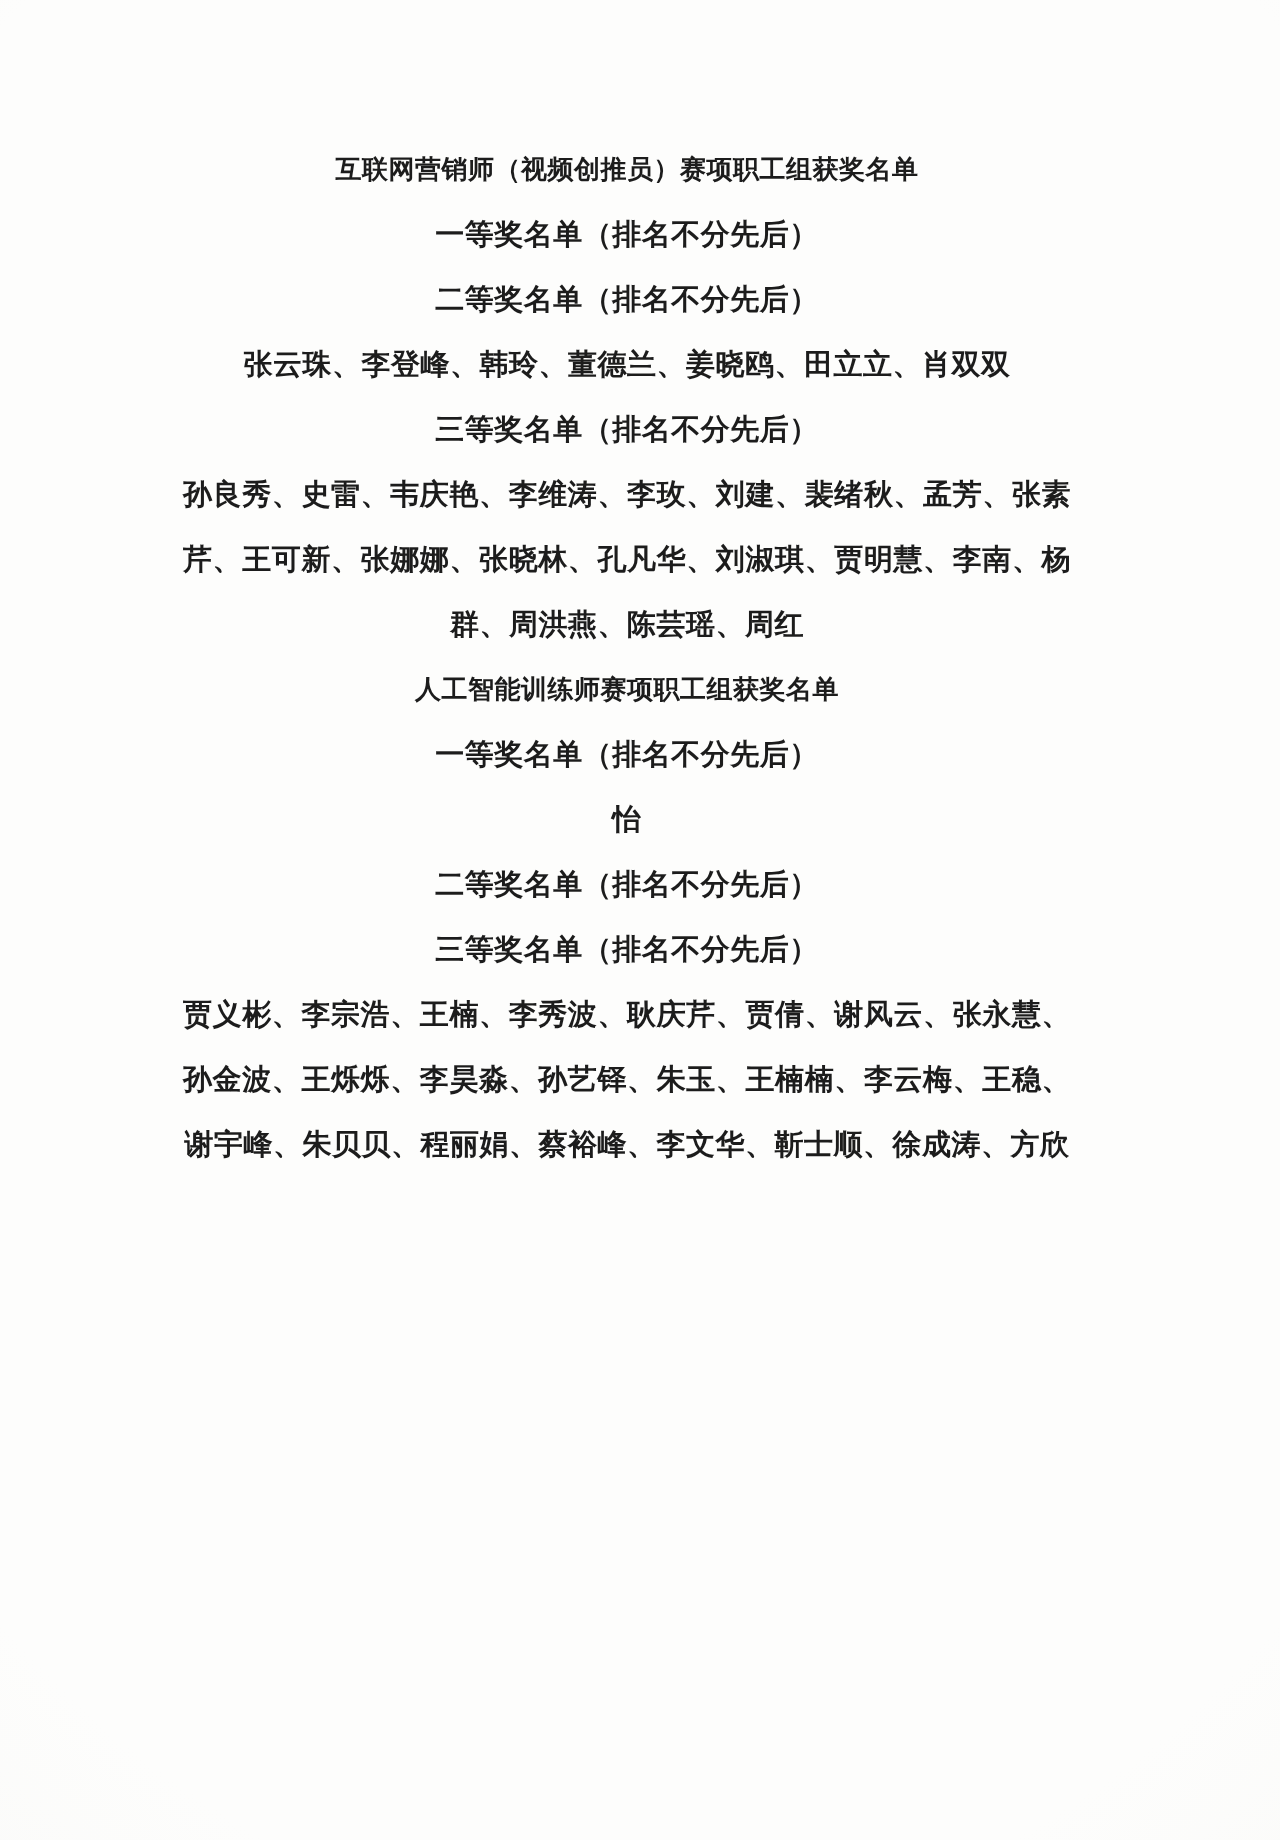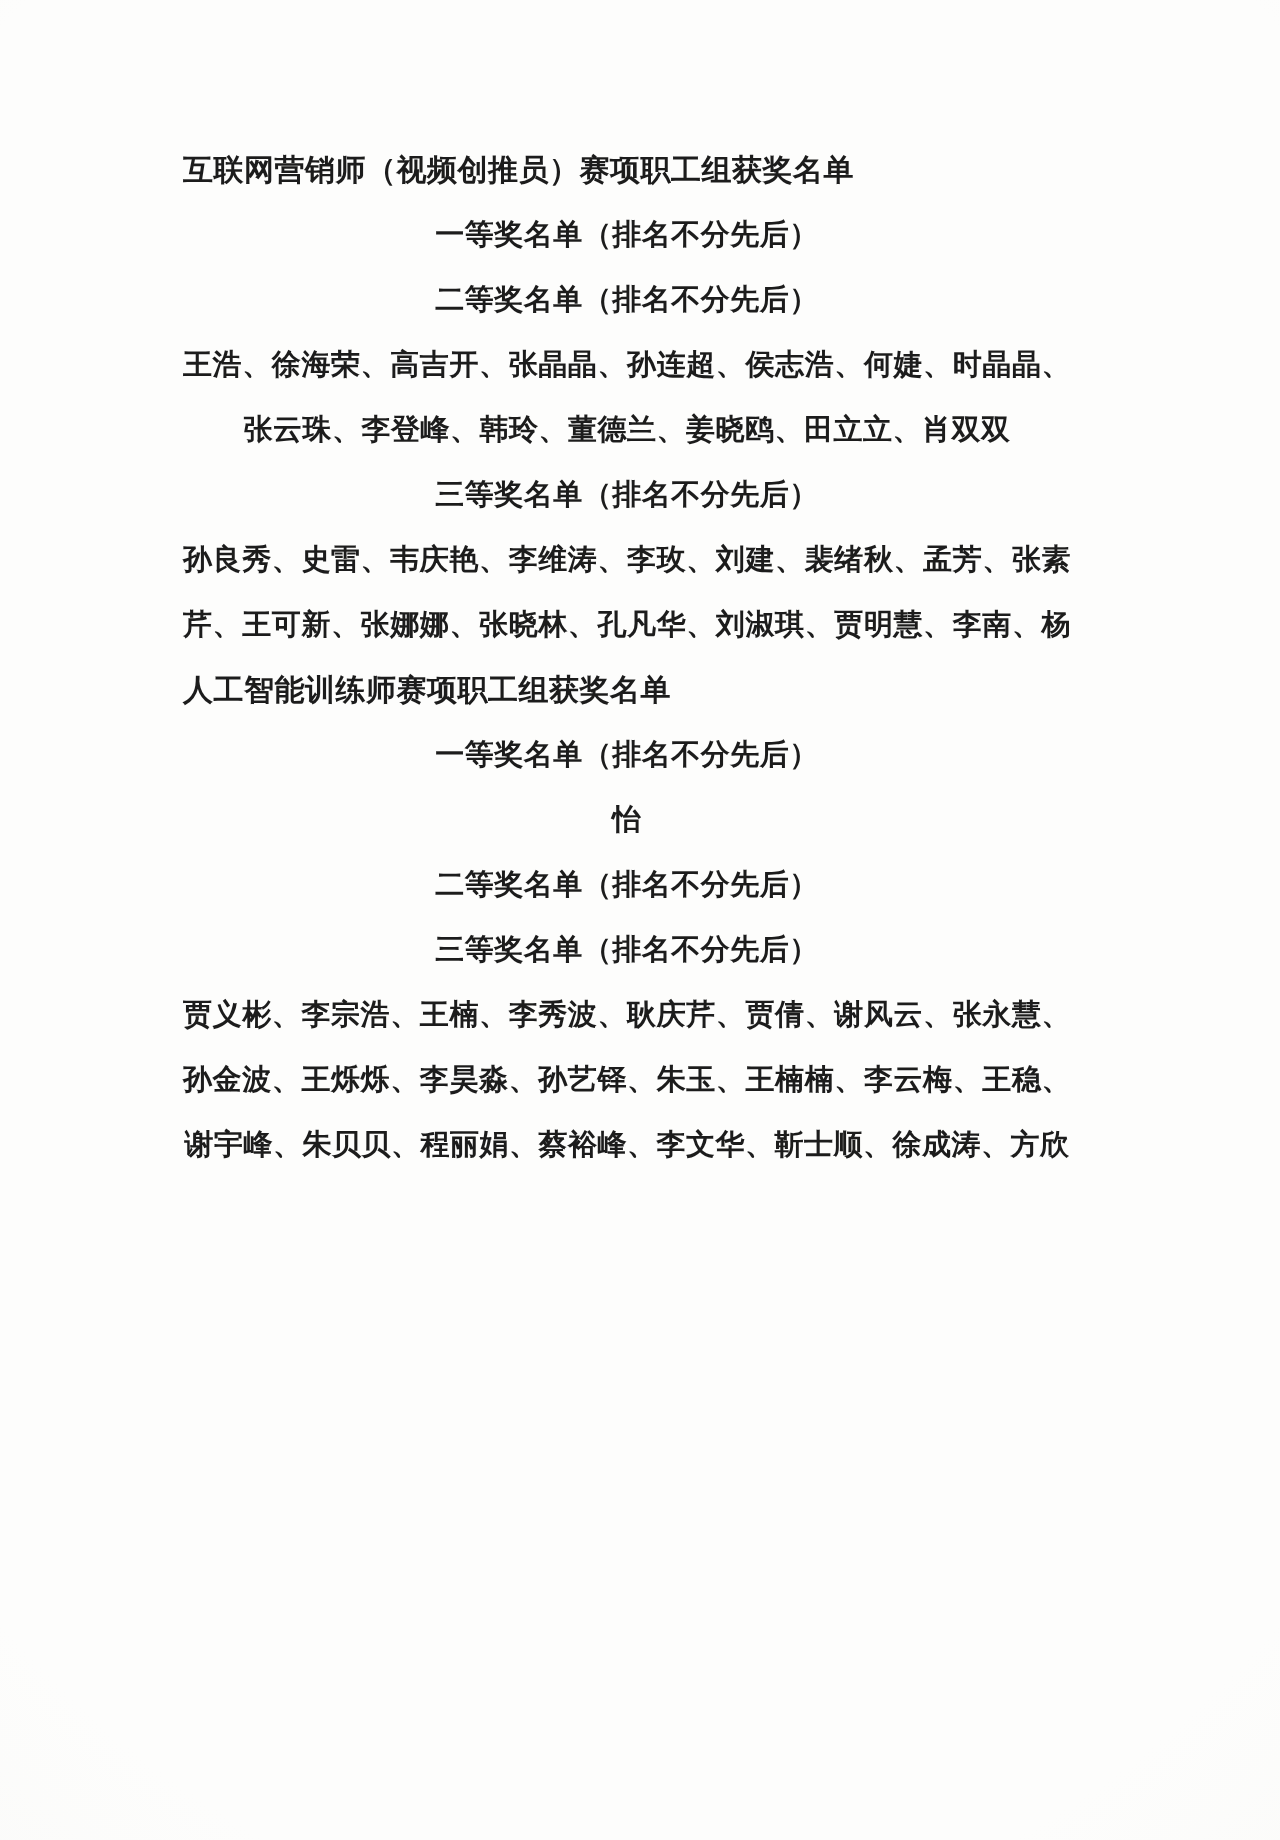--- a/index.html
+++ b/index.html
@@ -33,42 +33,42 @@
     line-height: 65px;
     white-space: nowrap;
     text-align: center;
   }
   .line.just {
     white-space: normal;
     text-align: justify;
     text-align-last: justify;
   }
   .line.title {
-    text-align: left;
-    font-size: 30px;
+    text-align: center;
+    font-size: 26px;
     white-space: nowrap;
   }
 </style>
 </head>
 <body>
 
 <div class="page">
   <div class="content">
 
     <div class="line title">互联网营销师（视频创推员）赛项职工组获奖名单</div>
 
     <div class="line head">一等奖名单（排名不分先后）</div>
 
     <div class="line head">二等奖名单（排名不分先后）</div>
-    <div class="line just">王浩、徐海荣、高吉开、张晶晶、孙连超、侯志浩、何婕、时晶晶、</div>
     <div class="line">张云珠、李登峰、韩玲、董德兰、姜晓鸥、田立立、肖双双</div>
 
     <div class="line head">三等奖名单（排名不分先后）</div>
     <div class="line just">孙良秀、史雷、韦庆艳、李维涛、李玫、刘建、裴绪秋、孟芳、张素</div>
     <div class="line just">芹、王可新、张娜娜、张晓林、孔凡华、刘淑琪、贾明慧、李南、杨</div>
+    <div class="line">群、周洪燕、陈芸瑶、周红</div>
 
     <div class="line title">人工智能训练师赛项职工组获奖名单</div>
 
     <div class="line head">一等奖名单（排名不分先后）</div>
     <div class="line">怡</div>
 
     <div class="line head">二等奖名单（排名不分先后）</div>
 
     <div class="line head">三等奖名单（排名不分先后）</div>
     <div class="line just">贾义彬、李宗浩、王楠、李秀波、耿庆芹、贾倩、谢风云、张永慧、</div>

